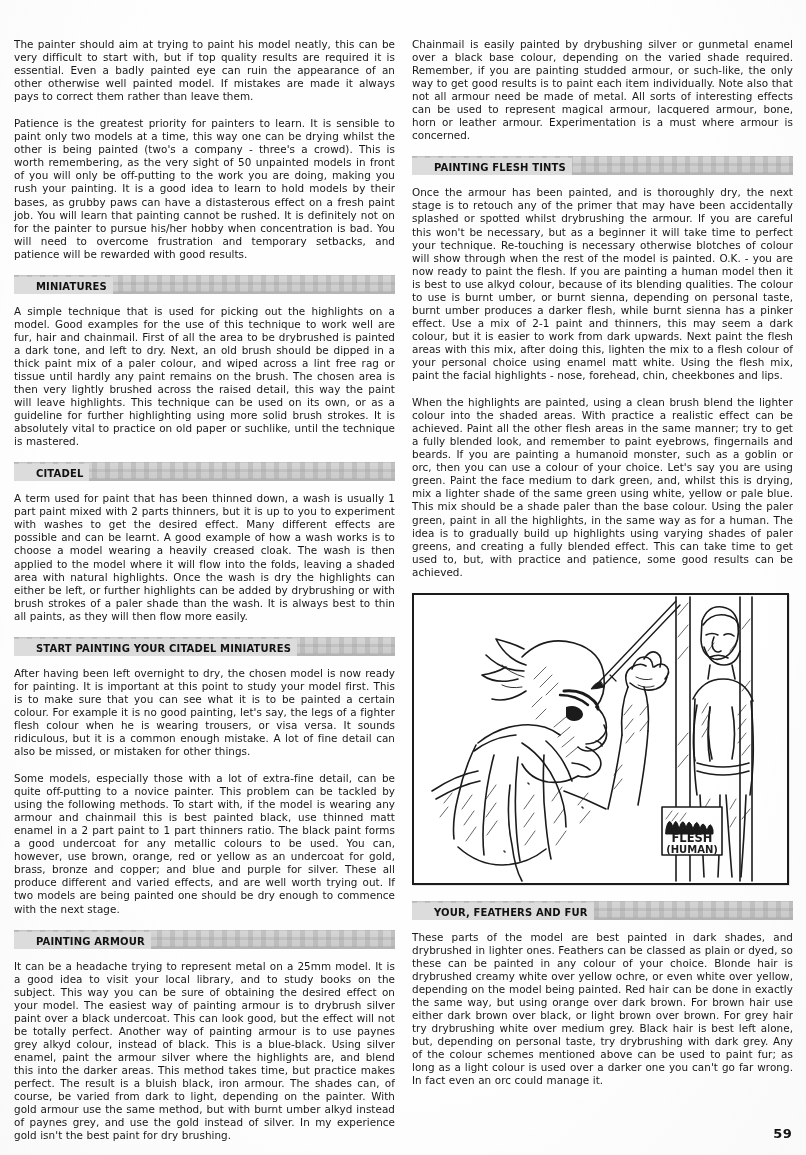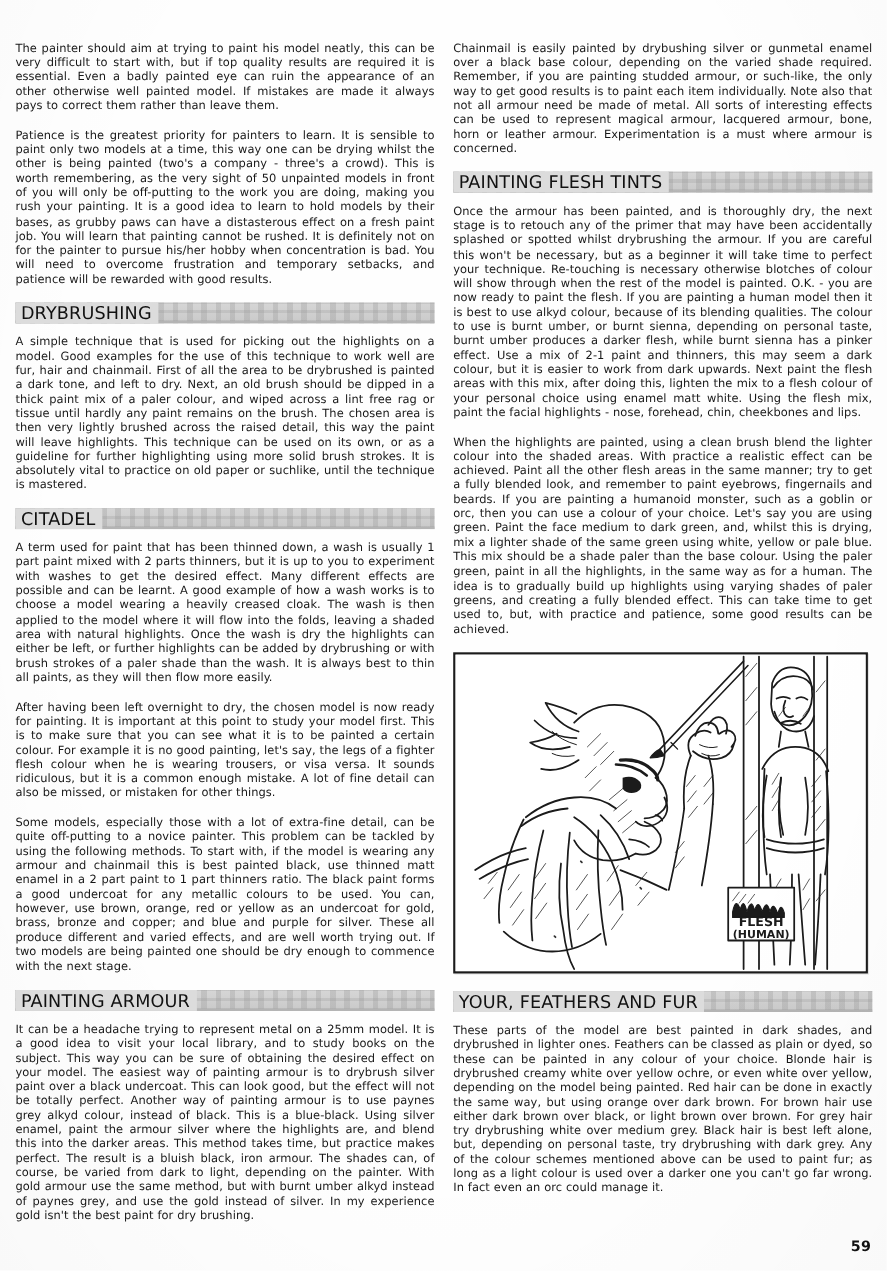--- a/index.html
+++ b/index.html
@@ -77,24 +77,24 @@
     position: absolute;
     left: 0; right: 0; bottom: 0;
     height: 2px;
     background: #b4b4b4;
   }
   .sec-head .label {
     position: relative;
     z-index: 2;
     display: inline-block;
     background: #dcdcdc;
-    padding: 0 6px 0 5px;
-    font-size: 16px;
+    padding: 0 6px 0 22px;
+    font-size: 10px;
     line-height: 19px;
-    font-weight: normal;
+    font-weight: bold;
     letter-spacing: 0.15px;
     color: #111;
     white-space: nowrap;
   }
 
   .figure {
     margin: 10px 0 16px 0;
     border: 2px solid #1b1b1b;
     background: #fff;
     width: 377px;
@@ -131,29 +131,32 @@
 <div class="page">
 
   <div class="columns">
 
     <div class="col">
 
       <p class="para">The painter should aim at trying to paint his model neatly, this can be very difficult to start with, but if top quality results are required it is essential. Even a badly painted eye can ruin the appearance of an other otherwise well painted model.  If mistakes are made it always pays to correct them rather than leave them.</p>
       <p class="para">Patience is the greatest priority for painters to learn. It is sensible to paint only two models at a time, this way one can be drying whilst the other is being painted (two's a company - three's a crowd). This is worth remembering, as the very sight of 50 unpainted models in front of you will only be off-putting to the work you are doing, making you rush your painting. It is a good idea to learn to hold models by their bases, as grubby paws can have a distasterous effect on a fresh paint job. You will learn that painting cannot be rushed. It is definitely not on for the painter to pursue his/her hobby when concentration is bad. You will need to overcome frustration and temporary setbacks, and patience will be rewarded with good results.</p>
 
       <div class="sec-head">
-        <span class="label">DRYBRUSHING</span>
+        <span class="label">MINIATURES</span>
       </div>
       <p class="para">A simple technique that is used for picking out the highlights on a model. Good examples for the use of this technique to work well are fur, hair and chainmail.  First of all the area to be drybrushed is painted a dark tone, and left to dry. Next, an old brush should be dipped in a thick paint mix of a paler colour, and wiped across a lint free rag or tissue until hardly any paint remains on the brush. The chosen area is then very lightly brushed across the raised detail, this way the paint will leave highlights. This technique can be used on its own, or as a guideline for further highlighting using more solid brush strokes. It is absolutely vital to practice on old paper or suchlike, until the technique is mastered.</p>
 
       <div class="sec-head">
         <span class="label">CITADEL</span>
       </div>
       <p class="para">A term used for paint that has been thinned down, a wash is usually 1 part paint mixed with 2 parts thinners, but it is up to you to experiment with washes to get the desired effect. Many different effects are possible and can be learnt. A good example of how a wash works is to choose a model wearing a heavily creased cloak. The wash is then applied to the model where it will flow into the folds, leaving a shaded area with natural highlights. Once the wash is dry the highlights can either be left, or further highlights can be added by drybrushing or with brush strokes of a paler shade than the wash. It is always best to thin all paints, as they will then flow more easily.</p>
 
+      <div class="sec-head">
+        <span class="label">START PAINTING YOUR CITADEL MINIATURES</span>
+      </div>
       <p class="para">After having been left overnight to dry, the chosen model is now ready for painting. It is important at this point to study your model first. This is to make sure that you can see what it is to be painted a certain colour. For example it is no good painting, let's say, the legs of a fighter flesh colour when he is wearing trousers, or visa versa. It sounds ridiculous, but it is a common enough mistake. A lot of fine detail can also be missed, or mistaken for other things.</p>
       <p class="para">Some models, especially those with a lot of extra-fine detail, can be quite off-putting to a novice painter. This problem can be tackled by using the following methods. To start with, if the model is wearing any armour and chainmail this is best painted black, use thinned matt enamel in a 2 part paint to 1 part thinners ratio. The black paint forms a good undercoat for any metallic colours to be used.   You can, however, use brown, orange, red or yellow as an undercoat for gold, brass, bronze and copper; and blue and purple for silver. These all produce different and varied effects, and are well worth trying out. If two models are being painted one should be dry enough to commence with the next stage.</p>
 
       <div class="sec-head">
         <span class="label">PAINTING ARMOUR</span>
       </div>
       <p class="para">It can be a headache trying to represent metal on a 25mm model. It is a good idea to visit your local library, and to study books on the subject. This way you can be sure of obtaining the desired effect on your model. The easiest way of painting armour is to drybrush silver paint over a black undercoat. This can look good, but the effect will not be totally perfect. Another way of painting armour is to use paynes grey alkyd colour, instead of black. This is a blue-black. Using silver enamel, paint the armour silver where the highlights are, and blend this into the darker areas. This method takes time, but practice makes perfect. The result is a bluish black, iron armour. The shades can, of course, be varied from dark to light, depending on the painter. With gold armour use the same method, but with burnt umber alkyd instead of paynes grey, and use the gold instead of silver. In my experience gold isn't the best paint for dry brushing.</p>
 
     </div>
 

